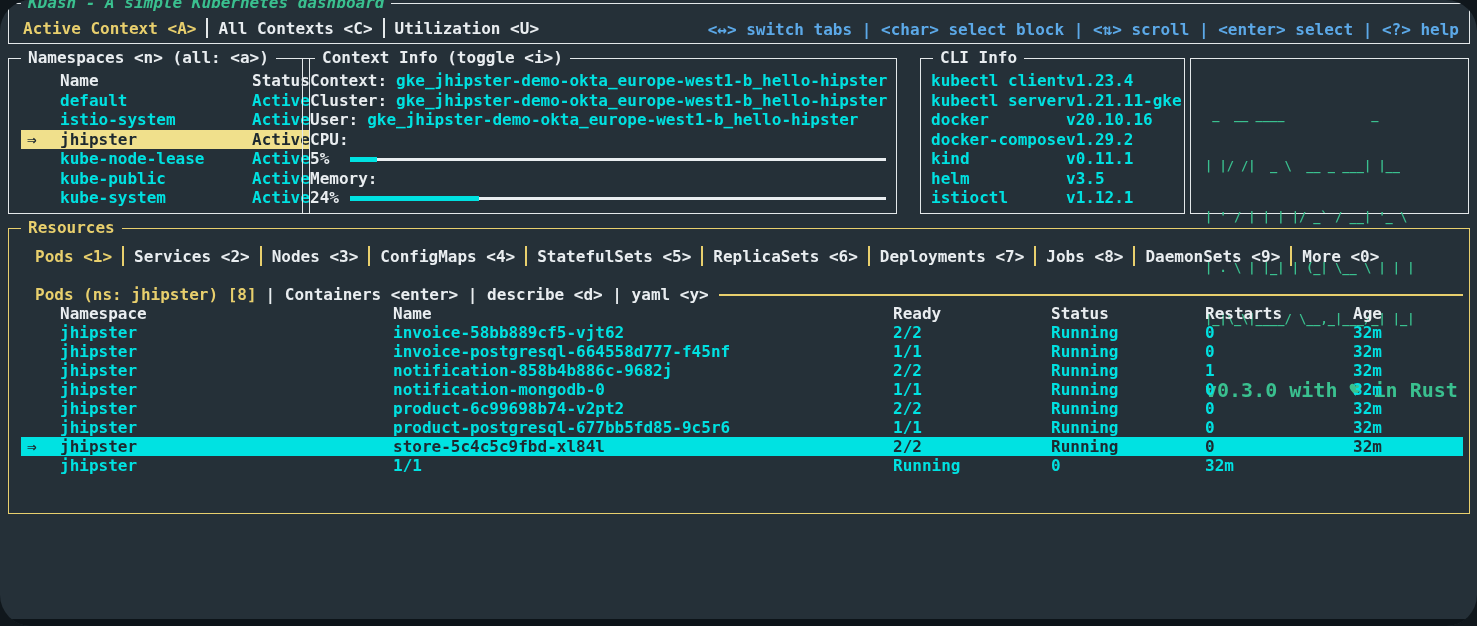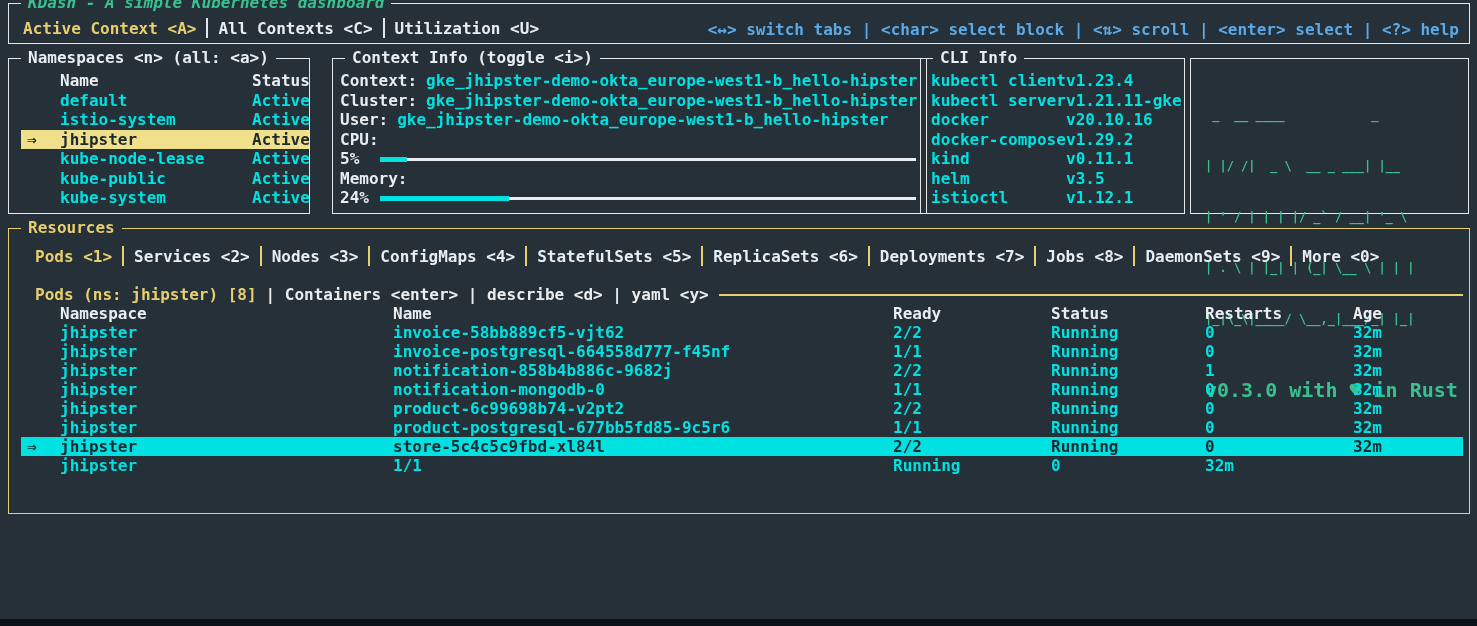--- a/index.html
+++ b/index.html
@@ -13,21 +13,21 @@
     --blue:#5ca9e8;
     --dark:#1d2930;
     --border:#e4e8ea;
   }
   *{margin:0;padding:0;box-sizing:border-box;}
   html,body{background:#10171c;}
   .screen{
     position:relative;width:1477px;height:626px;overflow:hidden;
     background:var(--bg);
     font-family:"DejaVu Sans Mono",monospace;
-    font-size:16px;font-weight:bold;color:var(--fg);
+    font-size:16px;font-weight:bold;color:var(--fg);border-radius:31px;
   }
   .panel{position:absolute;border:1px solid var(--border);padding-left:12px;}
   .panel-title{
     position:absolute;top:-11px;left:12px;background:var(--bg);
     padding:0 7px;white-space:nowrap;line-height:20px;
   }
   .green-italic{color:var(--green);font-style:italic;}
   .yellow{color:var(--yellow);}
   .cyan{color:var(--cyan);}
   .blue{color:var(--blue);margin-left:42px;}
@@ -35,21 +35,21 @@
   
   .top-panel{left:8px;top:3px;width:1462px;height:41px;display:flex;align-items:flex-end;
     justify-content:space-between;padding:0 10px 4px 14px;}
   .tabbar{display:flex;align-items:center;height:22px;}
   .vsep{width:2px;height:20px;background:var(--border);margin:0 10px;display:inline-block;}
   .vsep--yellow{background:var(--yellow);}
   .help-text{white-space:nowrap;}
 
   
   .ns-panel{left:8px;top:58px;width:302px;height:156px;padding-top:12px;}
-  .ctx-panel{left:332px;top:58px;width:595px;height:156px;padding:12px 8px 0 7px;}
+  .ctx-panel{left:302px;top:58px;width:595px;height:156px;padding:12px 8px 0 7px;}
   .cli-panel{left:920px;top:58px;width:265px;height:156px;padding:12px 0 0 10px;}
   .logo-panel{left:1190px;top:58px;width:279px;height:156px;padding:14px 0 0 14px;}
 
   .ns-grid{display:grid;grid-template-columns:231px 1fr;}
   .ns-row{position:relative;height:19.5px;line-height:19.5px;}
   .ns-row .c1{padding-left:39px;}
   .ns-row--selected{background:var(--hl-yellow);color:var(--dark);}
   .ns-row--selected .cyan{color:var(--dark);}
   .row-arrow{position:absolute;left:6px;top:0;}
 

